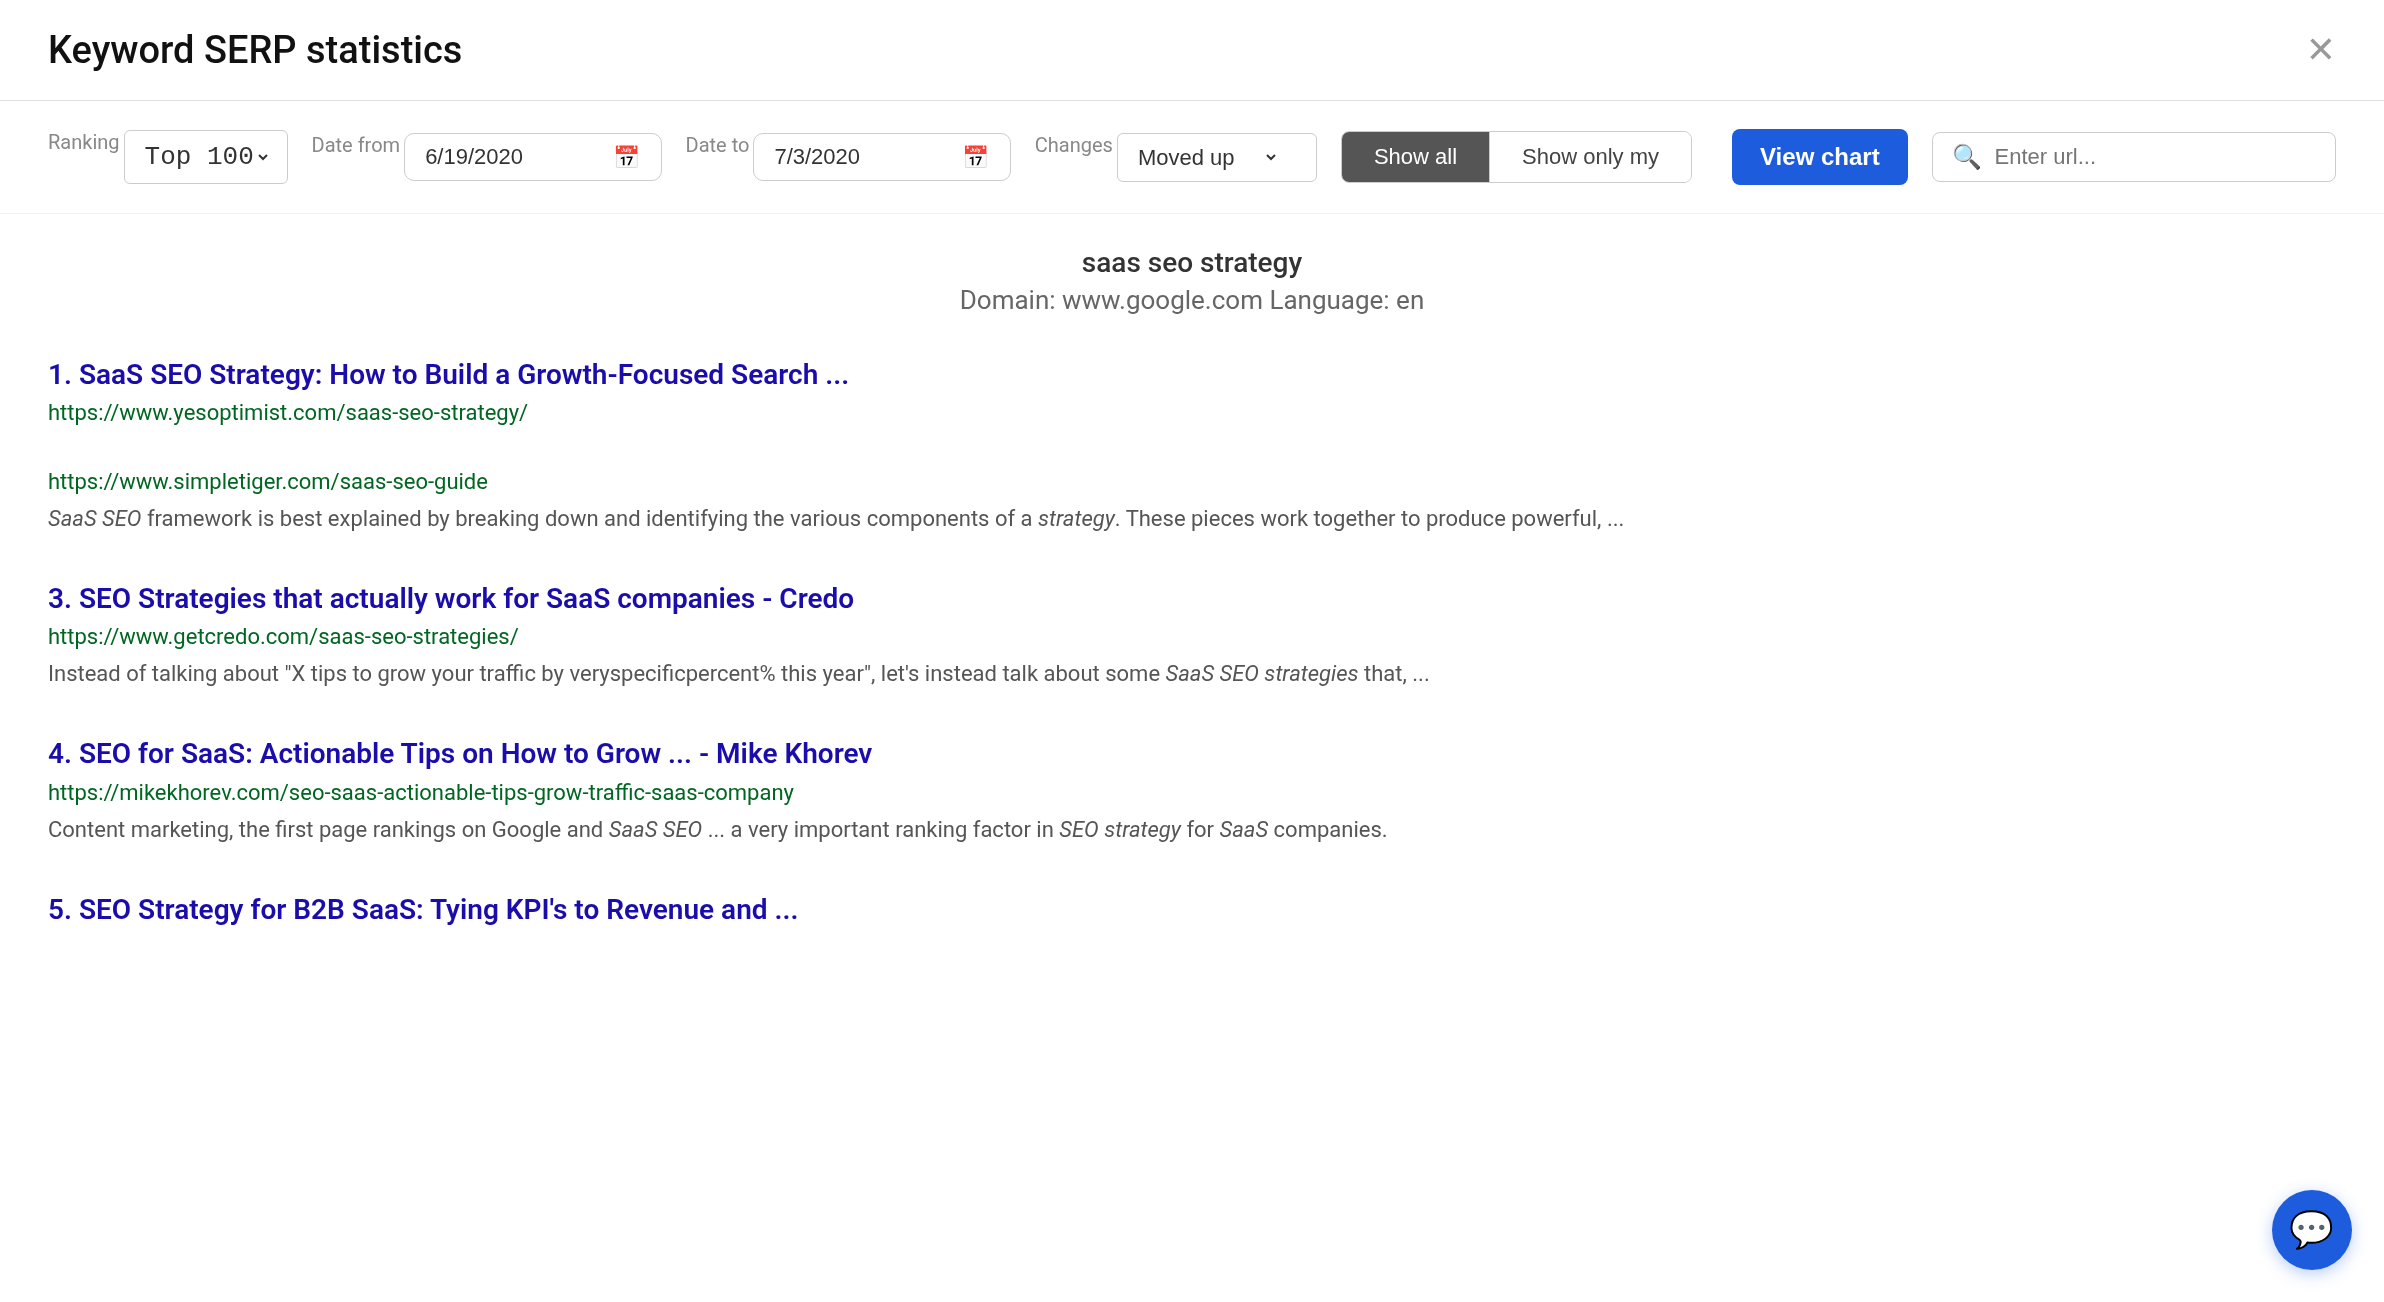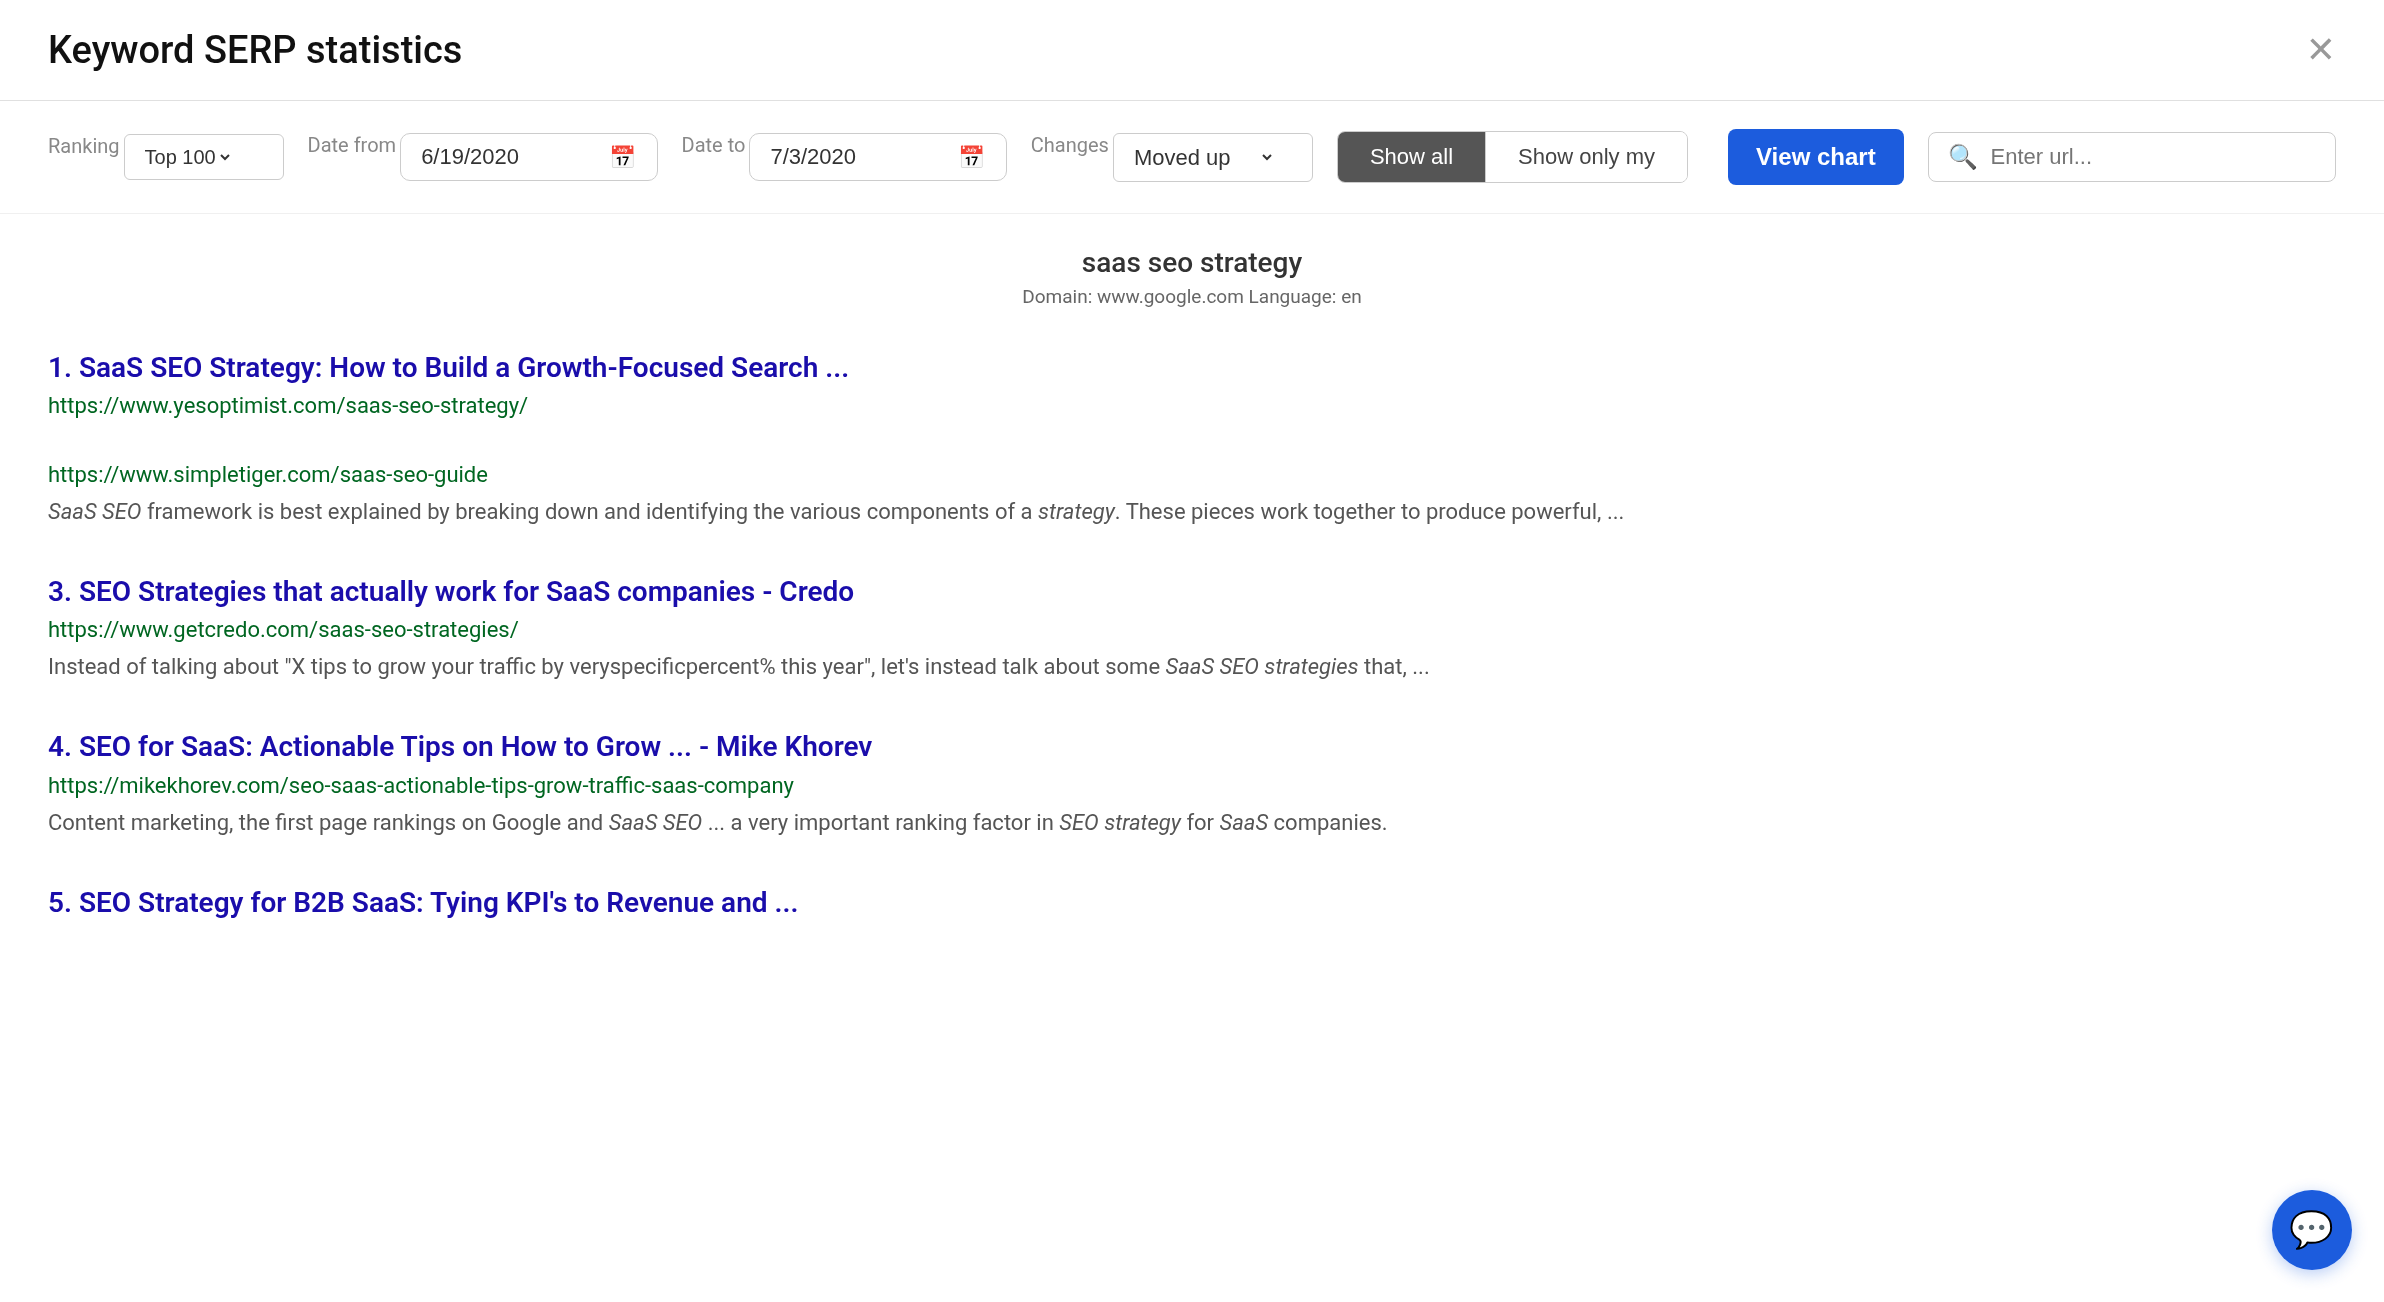--- a/index.html
+++ b/index.html
@@ -57,24 +57,25 @@
       padding: 10px 16px;
       font-size: 22px;
       background: #fff;
       cursor: pointer;
       gap: 10px;
       min-width: 160px;
     }
     .filter-select select {
       border: none;
       outline: none;
-      font-size: 20px;
+      font-size: 26px;
       background: transparent;
       cursor: pointer;
       color: #333;
+      font-family: Liberation Mono, monospace;
     }
     .date-input-wrap {
       display: flex;
       align-items: center;
       border: 1.5px solid #ccc;
       border-radius: 10px;
       padding: 10px 20px;
       font-size: 22px;
       background: #fff;
       gap: 28px;
@@ -174,21 +175,21 @@
     }
     .keyword-title {
       text-align: center;
       font-size: 28px;
       font-weight: 500;
       color: #333;
       margin-bottom: 6px;
     }
     .keyword-meta {
       text-align: center;
-      font-size: 19px;
+      font-size: 26px;
       color: #666;
       margin-bottom: 40px;
     }
     .result-item {
       margin-bottom: 44px;
     }
     .result-title {
       font-size: 28px;
       font-weight: 600;
       color: #1a0dab;

